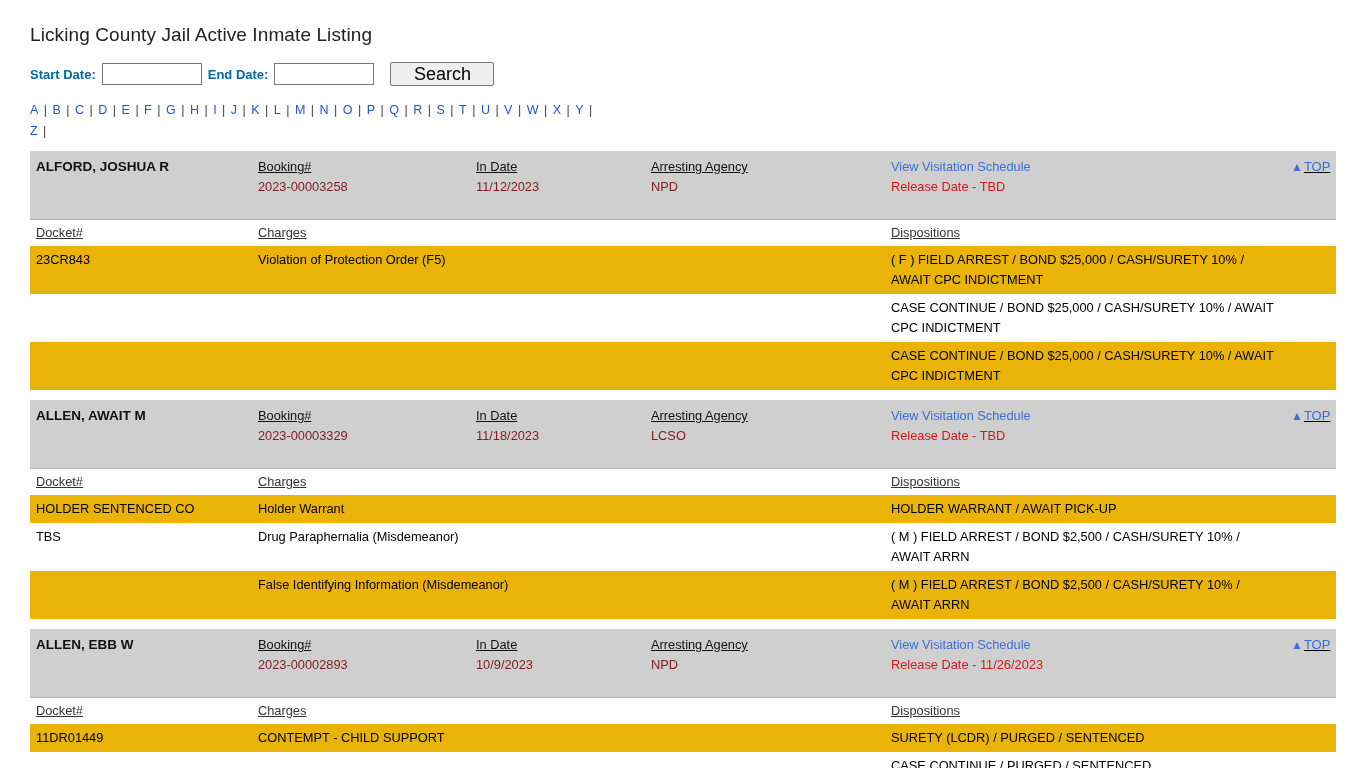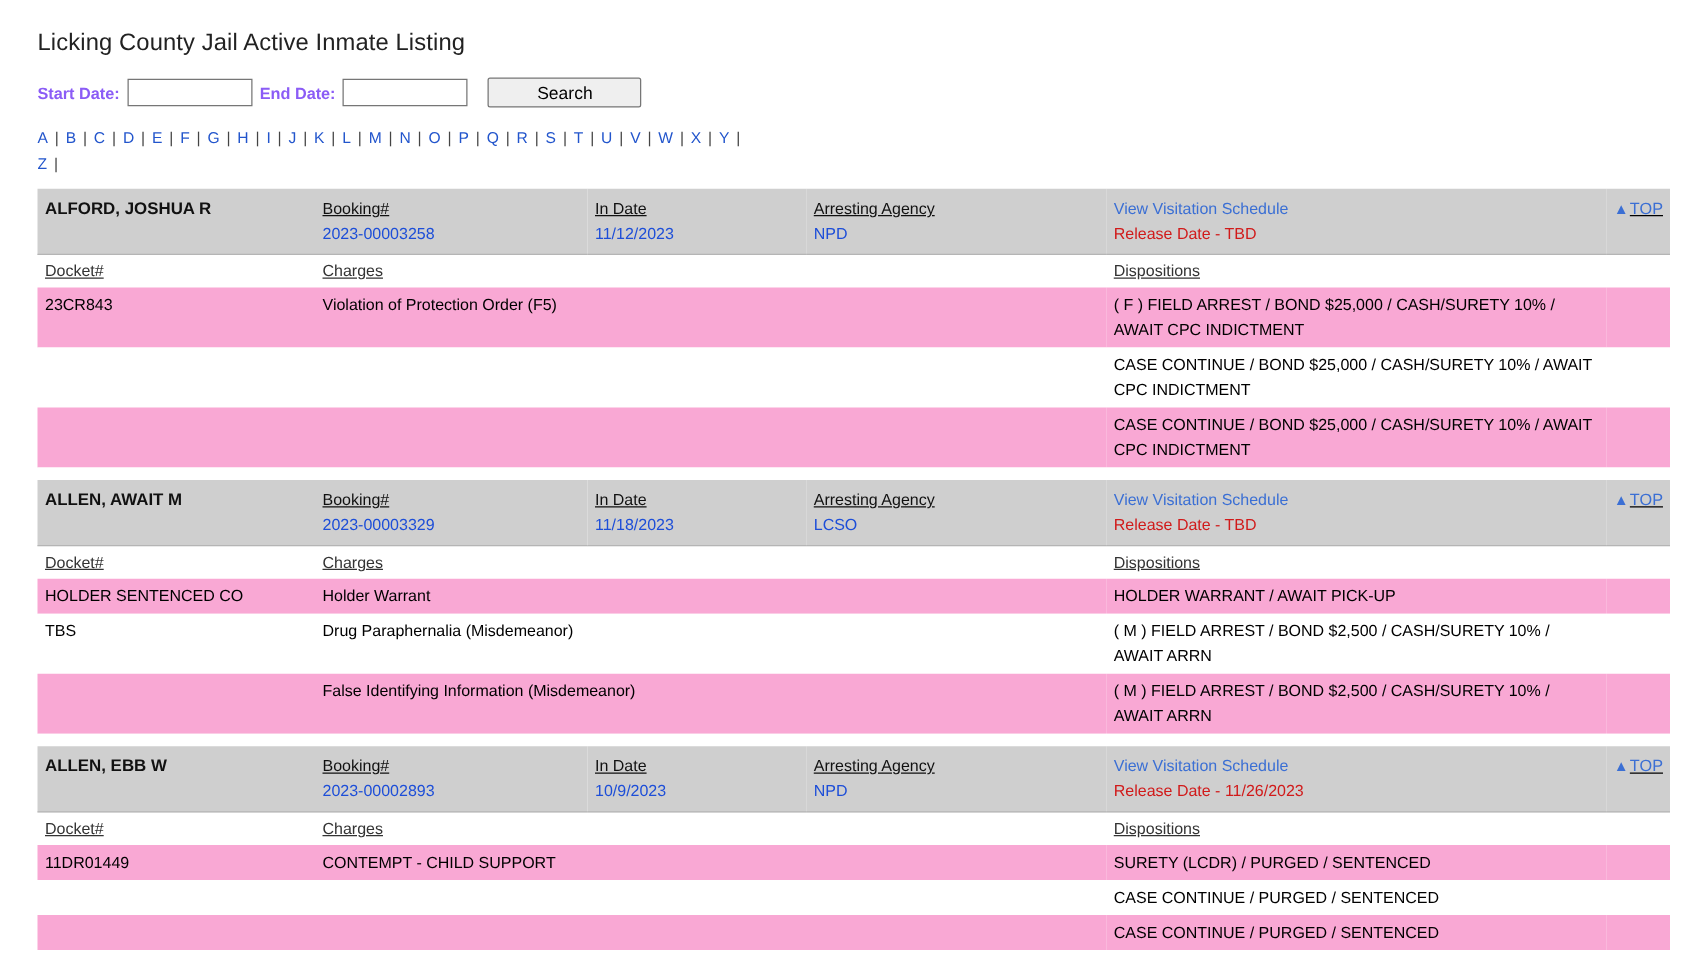--- a/index.html
+++ b/index.html
@@ -30,39 +30,39 @@
   .search-bar {
     display: flex;
     align-items: center;
     gap: 6px;
     margin: 0 0 14px 0;
     font-size: 13px;
   }
   .search-bar label {
     font-weight: bold;
     font-size: 13px;
-    color: #8b5cf6;
+    color: #0369a1;
   }
   .search-bar input[type="text"] {
     width: 92px;
     height: 18px;
     border: 1px solid #767676;
     background: #ffffff;
     font-size: 13px;
     padding: 1px 3px;
     box-sizing: content-box;
   }
   .search-bar .btn {
     margin-left: 10px;
-    width: 123px;
+    width: 104px;
     height: 24px;
     background: #efefef;
     border: 1px solid #767676;
     border-radius: 2px;
-    font-size: 14px;
+    font-size: 18px;
     font-family: "Liberation Sans", sans-serif;
     color: #000;
     cursor: pointer;
   }
   .alpha-index {
     font-size: 12.5px;
     line-height: 21px;
     color: #000;
     margin-bottom: 9px;
     max-width: 1000px;
@@ -81,34 +81,34 @@
   }
   table.inmates td {
     vertical-align: top;
     padding: 4px 6px 4px 6px;
     line-height: 20px;
   }
   tr.header-row td {
     background: #cfcfcf;
     border-bottom: 1px solid #b5b5b5;
     padding-top: 6px;
-    padding-bottom: 6px;
+    padding-bottom: 22px;
     margin-top: 24px;
   }
   tr.header-row td.name-cell {
     font-weight: bold;
     font-size: 13.5px;
     color: #111;
   }
   .ulabel {
     text-decoration: underline;
     color: #111;
     display: block;
   }
-  .val { display: block; color: #1d4ed8; }
+  .val { display: block; color: #7f1d1d; }
   .vis-link {
     color: #3b6fd4;
     text-decoration: none;
     display: block;
   }
   .release {
     color: #d11a1a;
     display: block;
   }
   td.top-cell {
@@ -132,21 +132,21 @@
     background: #ffffff;
     border-bottom: 0;
     padding-top: 3px;
     padding-bottom: 3px;
   }
   tr.subhead td span.ulabel {
     text-decoration: underline;
     color: #333;
   }
   tr.data-row td { background: #ffffff; }
-  tr.data-row.alt td { background: #f9a8d4; }
+  tr.data-row.alt td { background: #eab308; }
   tr.spacer td { height: 10px; background: #ffffff; padding: 0; }
 
   col.c-name  { width: 222px; }
   col.c-book  { width: 218px; }
   col.c-date  { width: 175px; }
   col.c-agency{ width: 240px; }
   col.c-disp  { width: 400px; }
   col.c-top   { width: 51px; }
 </style>
 </head>

